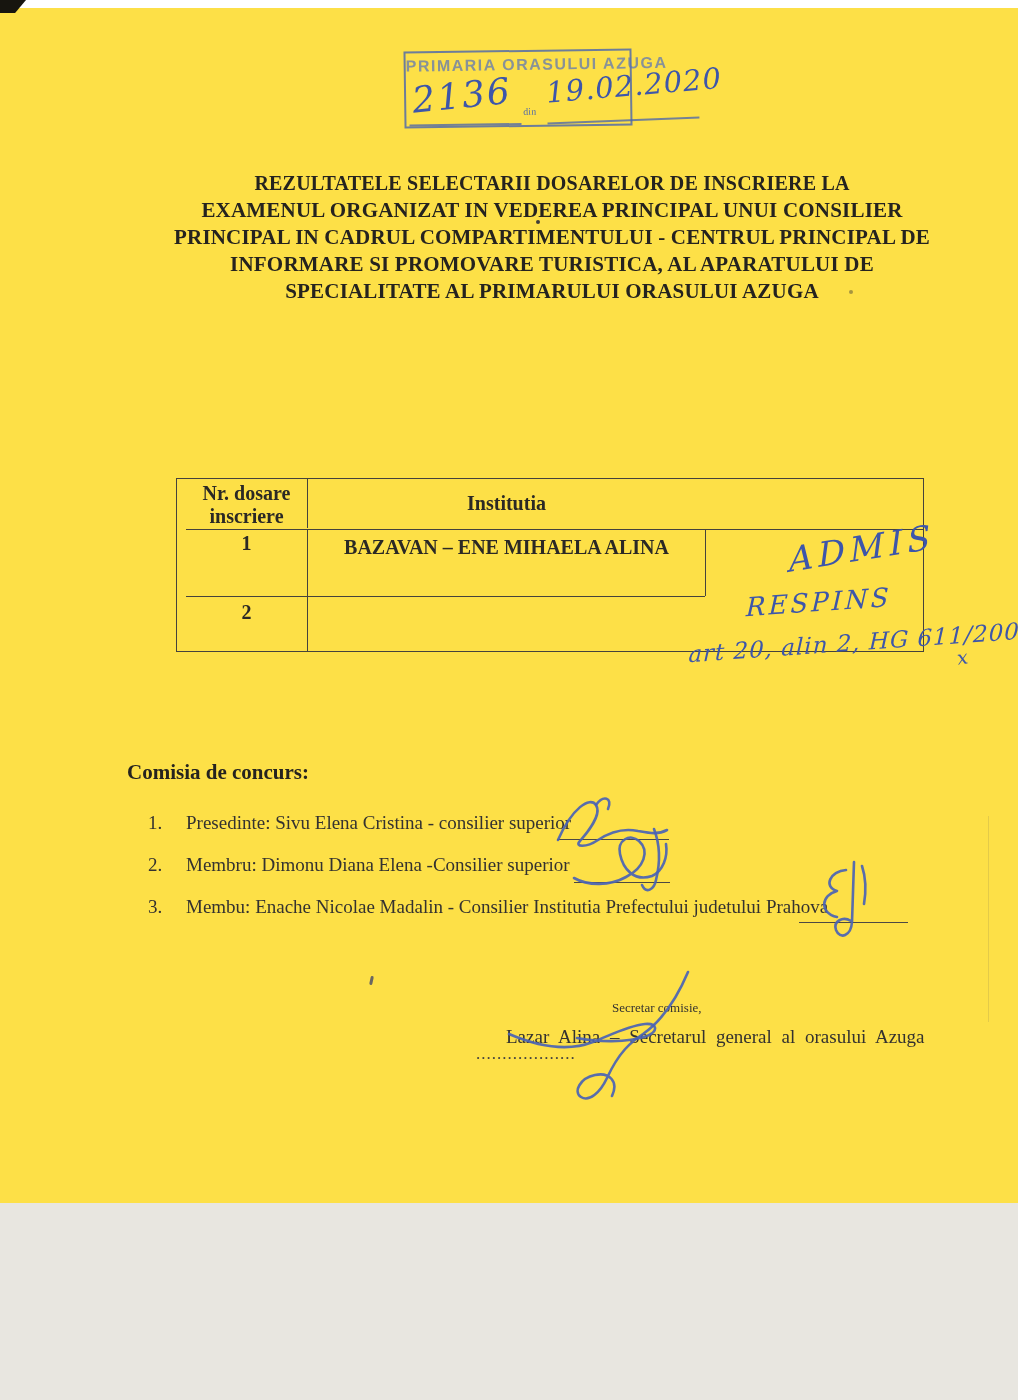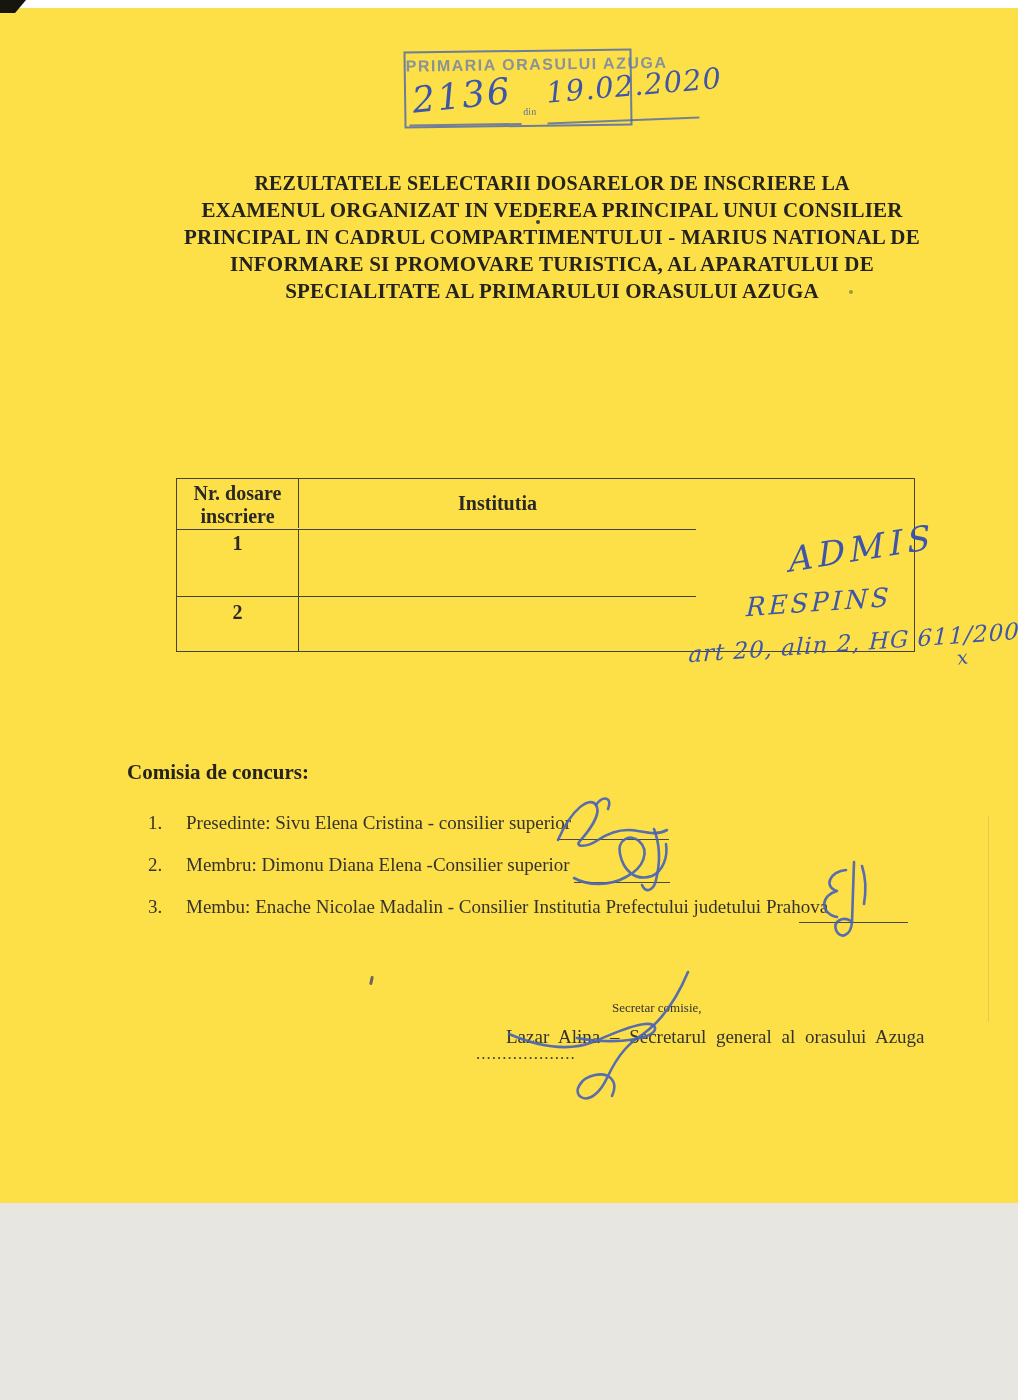--- a/index.html
+++ b/index.html
@@ -36,21 +36,21 @@
   .stamp-u1{left:3px;top:71px;width:112px;height:2px;background:rgba(70,98,175,.75);}
   .stamp-u2{left:141px;top:69px;width:152px;height:2px;background:rgba(70,98,175,.75);transform:rotate(-1.5deg);}
 
   
   .title{left:147px;top:170px;width:810px;text-align:center;
     font-weight:bold;color:#25231f;}
   .title div{line-height:27px;font-size:21px;letter-spacing:.2px;}
   .title .t1{font-size:20px;}
 
   
-  .tbl{left:176px;top:478px;width:737px;border:1.6px solid #45423c;}
+  .tbl{left:176px;top:478px;width:737px;border:1.6px solid #45423c;padding-left:9px;}
   .trow{display:grid;grid-template-columns:121px 398px 1fr;}
   .trow + .trow > .tcell{border-top:1.6px solid #45423c;}
   .tcell{border-left:1.6px solid #45423c;text-align:center;font-weight:bold;
     font-size:20px;color:#2b2925;}
   .tcell:first-child{border-left:none;}
   .h-row .tcell{height:49px;display:flex;align-items:center;justify-content:center;}
   .h-row .tcell.nrh{line-height:23px;padding-top:1px;}
   .r1 .tcell{height:64px;padding-top:2px;}
   .r2 .tcell{height:50px;padding-top:4px;}
   .name-wrap{display:block;max-width:330px;margin:2px auto 0;line-height:27px;}
@@ -93,34 +93,37 @@
     <div class="abs stamp-u1"></div>
     <div class="abs stamp-u2"></div>
     <div class="abs hand stamp-num">2136</div>
     <div class="abs stamp-din">din</div>
     <div class="abs hand stamp-date">19.02.2020</div>
   </div>
 
   <div class="abs title">
     <div class="t1">REZULTATELE SELECTARII DOSARELOR DE INSCRIERE LA</div>
     <div>EXAMENUL  ORGANIZAT IN VEDEREA PRINCIPAL UNUI CONSILIER</div>
-    <div>PRINCIPAL IN CADRUL COMPARTIMENTULUI - MARIUS NATIONAL DE</div>
+    <div>PRINCIPAL IN CADRUL COMPARTIMENTULUI - CENTRUL PRINCIPAL DE</div>
     <div>INFORMARE SI PROMOVARE TURISTICA, AL APARATULUI DE</div>
     <div>SPECIALITATE AL PRIMARULUI ORASULUI AZUGA</div>
   </div>
   <div class="abs speck-dot1"></div>
   <div class="abs speck-dot2"></div>
 
   <div class="abs tbl">
     <div class="trow h-row">
       <div class="tcell nrh">Nr. dosare inscriere</div>
       <div class="tcell">Institutia</div>
     </div>
     <div class="trow r1">
       <div class="tcell">1</div>
+      <div class="tcell">
+        <span class="name-wrap">BAZAVAN – ENE MIHAELA ALINA</span>
+      </div>
       <div class="tcell"></div>
     </div>
     <div class="trow r2">
       <div class="tcell">2</div>
       <div class="tcell"></div>
     </div>
   </div>
 
   <div class="abs hand hw-admis">ADMIS</div>
   <div class="abs hand hw-respins">RESPINS</div>

